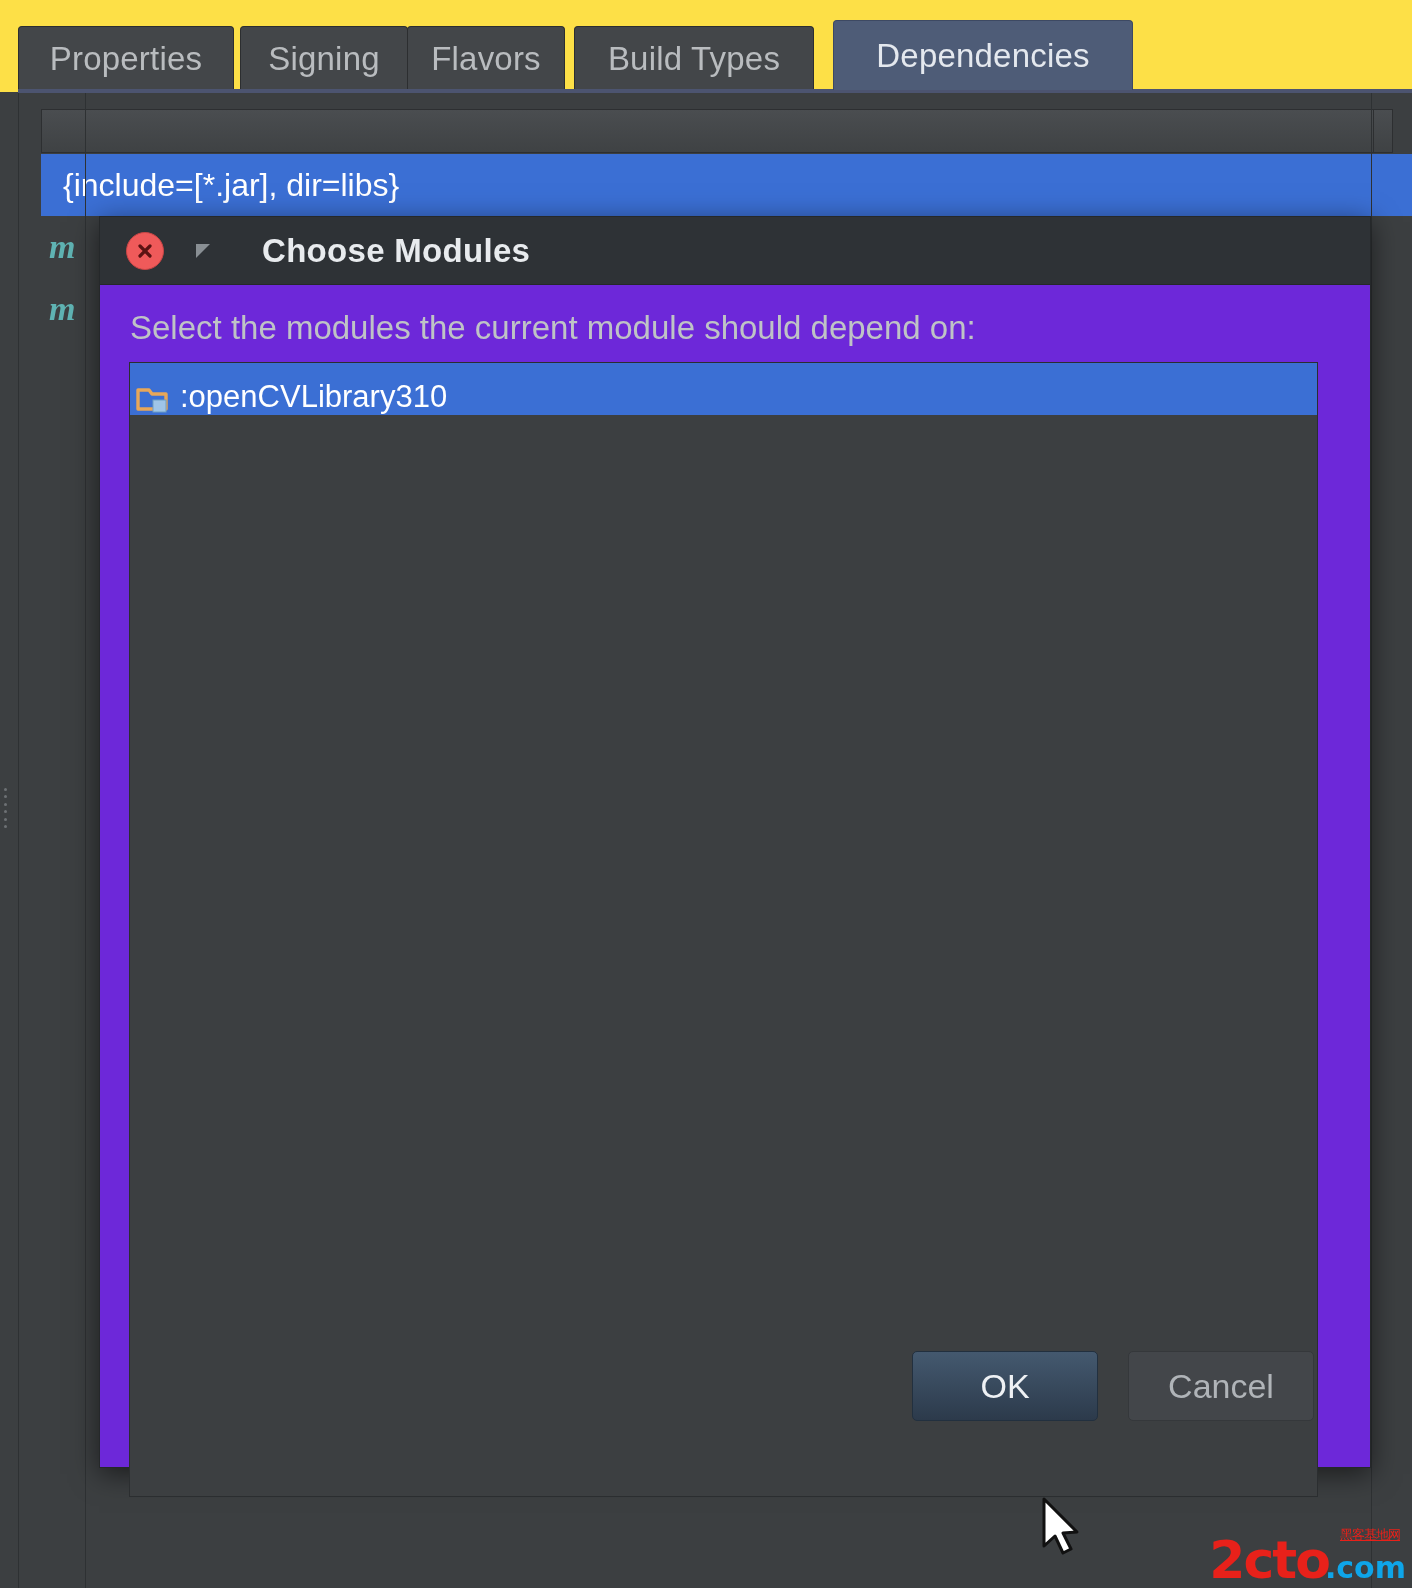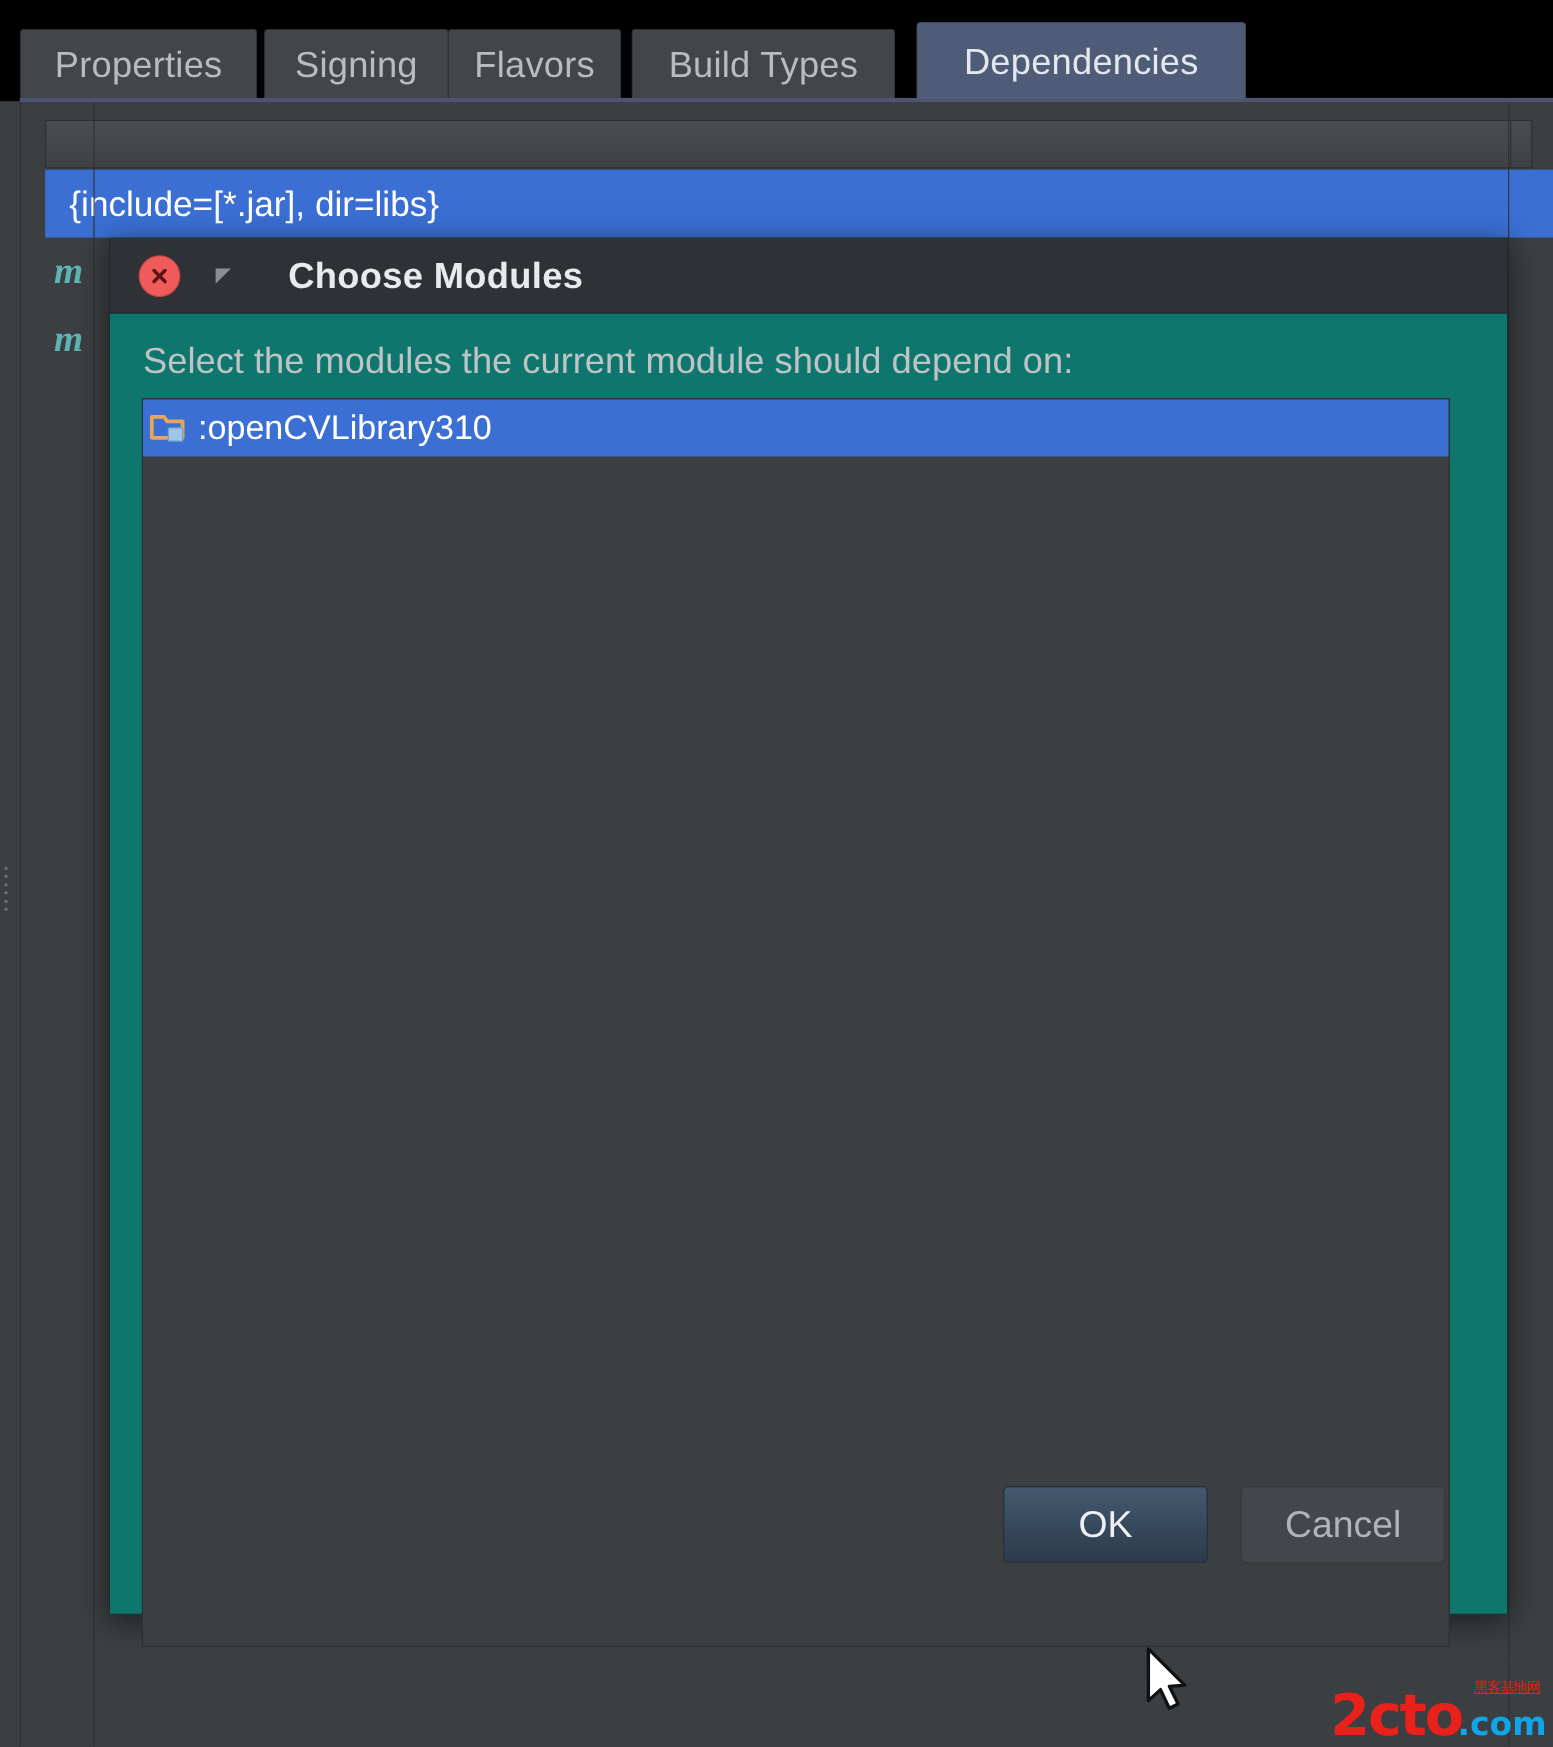--- a/index.html
+++ b/index.html
@@ -28,21 +28,21 @@
     inset: 0;
     background: #3c3f41;
   }
 
   .tabstrip {
     position: absolute;
     left: 0;
     top: 0;
     width: 1412px;
     height: 92px;
-    background: #000000;
+    background: #fde047;
   }
   .tab {
     position: absolute;
     top: 26px;
     height: 64px;
     box-sizing: border-box;
     display: flex;
     align-items: center;
     justify-content: center;
     padding: 0 16px;
@@ -162,21 +162,21 @@
     background: #2e3133;
   }
 
   
   .dialog {
     position: absolute;
     left: 99px;
     top: 216px;
     width: 1272px;
     height: 1252px;
-    background: #0f766e;
+    background: #6d28d9;
     border: 1px solid #25282a;
     box-shadow: 0 6px 26px rgba(0,0,0,.55);
     box-sizing: border-box;
     z-index: 20;
   }
   .dialog-titlebar {
     position: relative;
     height: 68px;
     background: #2e3236;
     border-bottom: 1px solid #25282a;
@@ -243,20 +243,21 @@
     align-items: center;
     height: 52px;
     padding-left: 6px;
     box-sizing: border-box;
     color: #d7dade;
     font-size: 31px;
   }
   .module-row.selected {
     background: #3b6fd4;
     color: #ffffff;
+    align-items: flex-end;
   }
   .module-icon {
     width: 34px;
     height: 30px;
     margin-right: 10px;
     flex: 0 0 auto;
   }
 
   .dialog-buttons {
     position: absolute;

